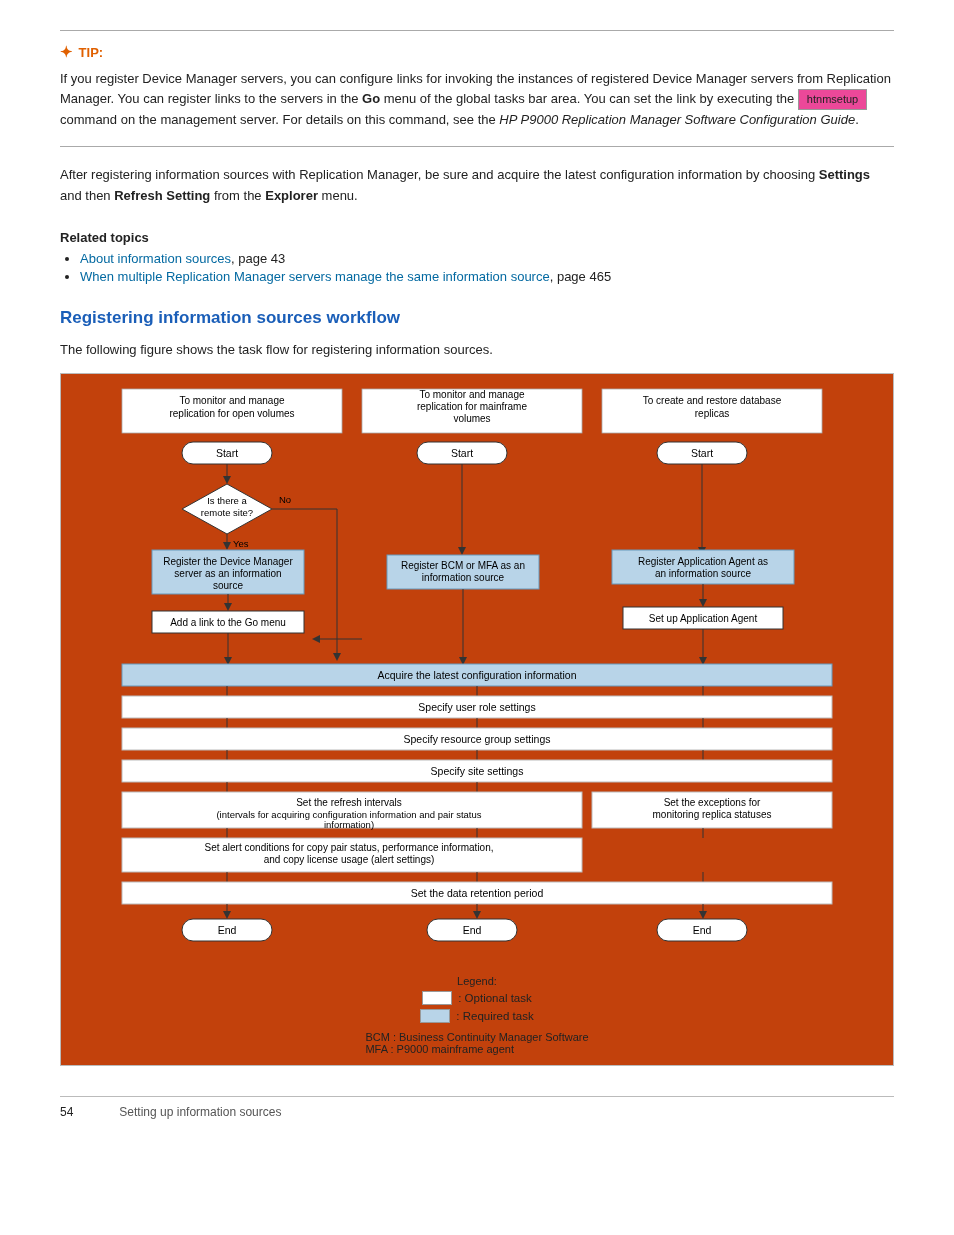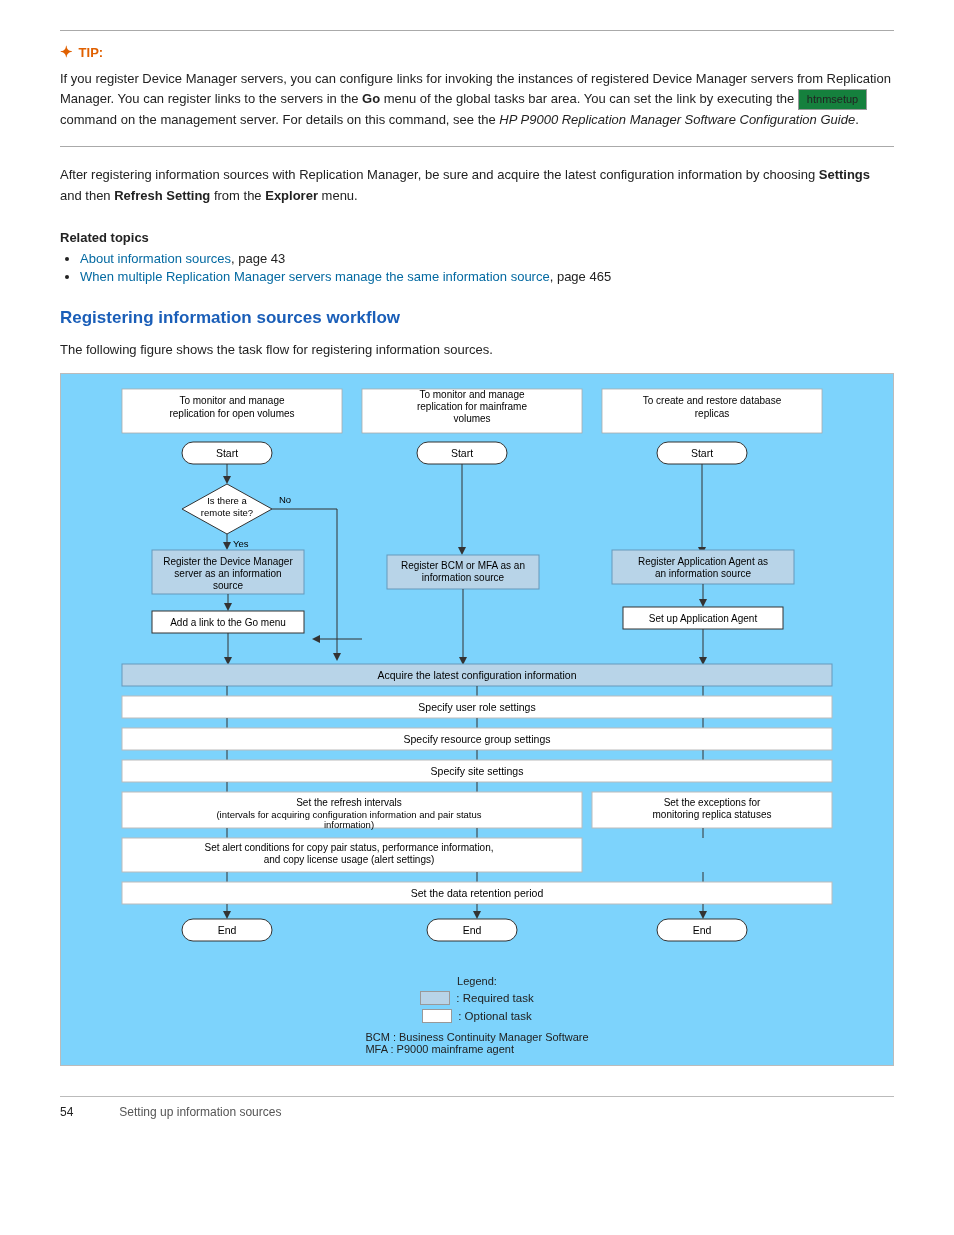--- a/index.html
+++ b/index.html
@@ -32,21 +32,21 @@
       font-size: 15px;
     }
     .tip-body {
       line-height: 1.55;
       font-size: 13px;
     }
     .tip-body .inline-code {
       border: 1px solid #999;
       padding: 1px 8px;
       font-size: 11px;
-      background: #15803d;
+      background: #ec4899;
       display: inline-block;
       vertical-align: middle;
     }
     .tip-body em {
       font-style: italic;
     }
 
     .main-text {
       margin-bottom: 24px;
       line-height: 1.55;
@@ -90,21 +90,21 @@
       margin-bottom: 14px;
       line-height: 1.5;
     }
 
     
     .flowchart-container {
       border: 1px solid #bbb;
       padding: 10px;
       width: 100%;
       margin-bottom: 20px;
-      background: #7dd3fc;
+      background: #c2410c;
       position: relative;
     }
 
     
     .flowchart-svg-wrapper {
       width: 720px;
       margin: 0 auto;
     }
 
     
@@ -331,26 +331,26 @@
       <rect x="540" y="535" width="90" height="22" rx="11" ry="11" fill="white" stroke="#333" stroke-width="1"></rect>
       <text x="585" y="550" text-anchor="middle" font-size="10.5">End</text>
     </svg>
   </div>
 
   <div class="legend">
     <div style="font-size:11px; margin-bottom:4px;">
       <span>Legend:</span>
     </div>
     <div class="legend-row">
+      <div class="legend-box legend-white"></div>
+      <span>: Optional task</span>
+    </div>
+    <div class="legend-row">
       <div class="legend-box legend-blue"></div>
       <span>: Required task</span>
-    </div>
-    <div class="legend-row">
-      <div class="legend-box legend-white"></div>
-      <span>: Optional task</span>
     </div>
     <div style="text-align:left; display:inline-block; font-size:11px; margin-top:4px;">
       <div>BCM : Business Continuity Manager Software</div>
       <div>MFA : P9000 mainframe agent</div>
     </div>
   </div>
 </div>
 
 <div class="page-footer">
   <span class="page-number">54</span>

